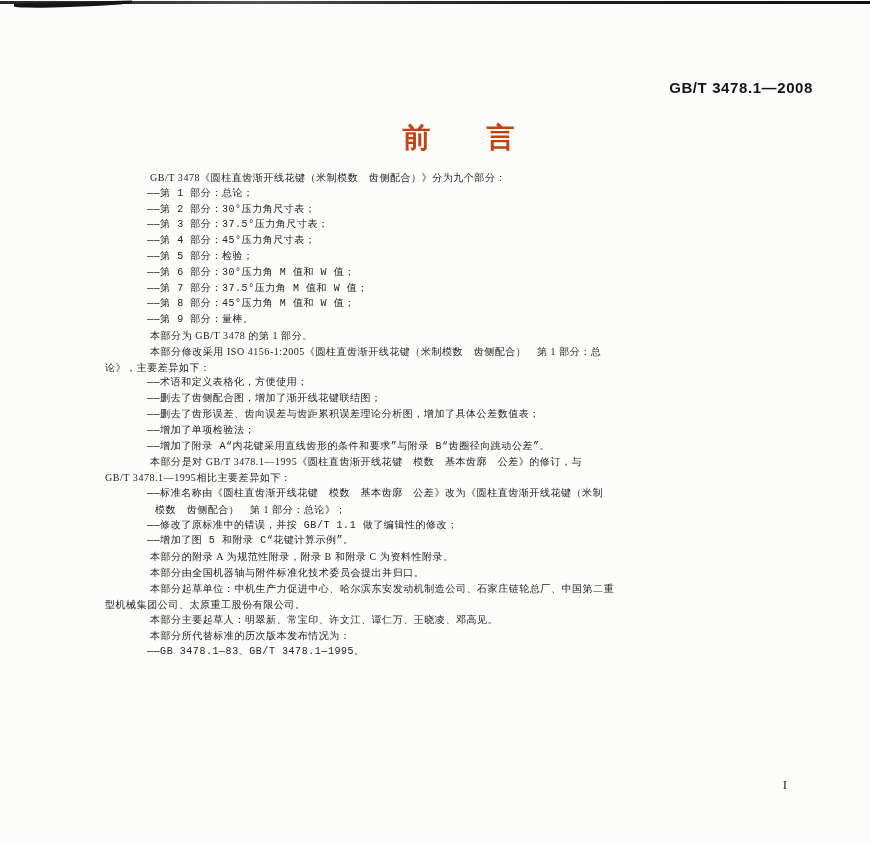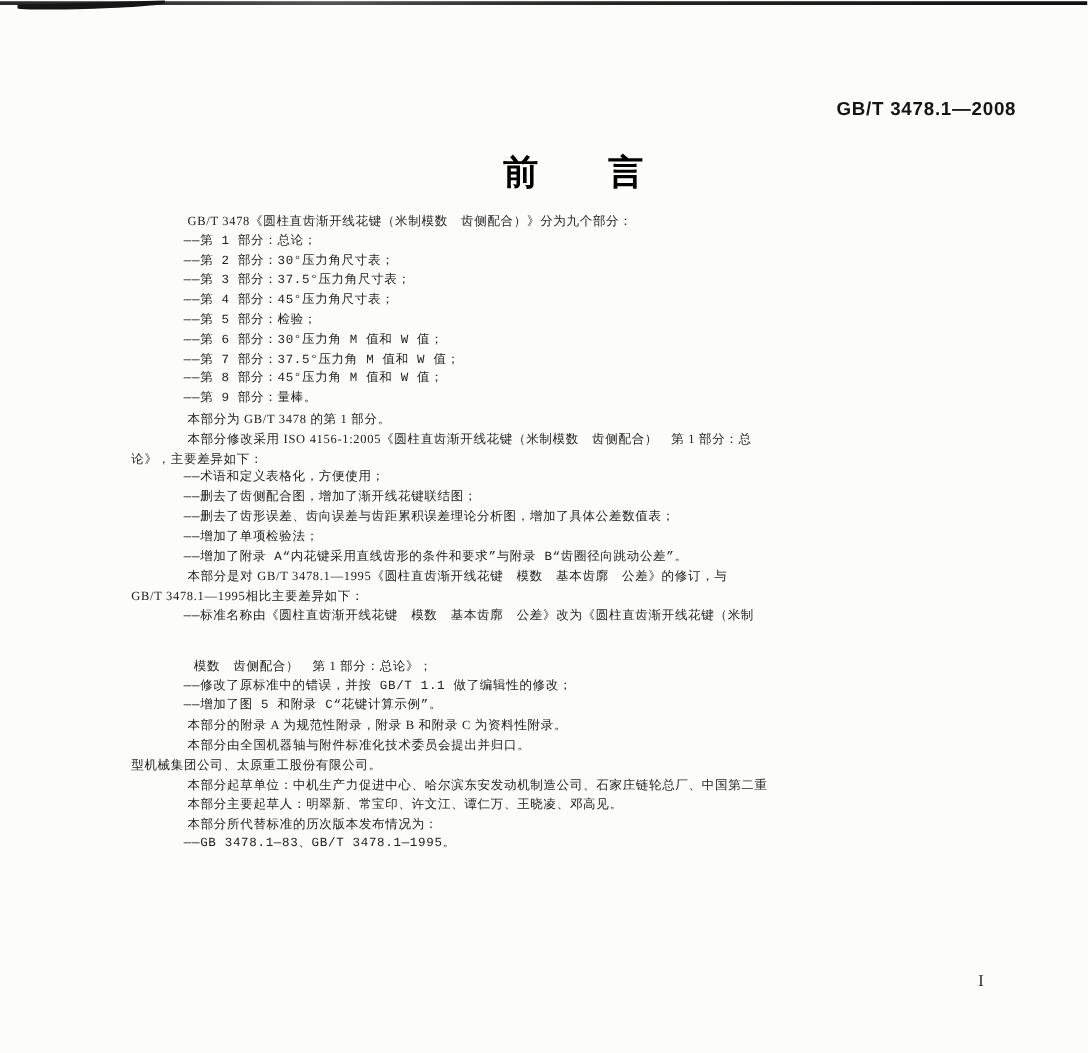--- a/index.html
+++ b/index.html
@@ -49,36 +49,36 @@
     color: #141414;
   }
   .title {
     position: absolute;
     left: 105px; top: 119px;
     width: 707px;
     text-align: center;
     font-family: "Liberation Sans", "DejaVu Sans", sans-serif;
     font-weight: bold;
     font-size: 28px;
-    color: #000000;
+    color: #c2410c;
   }
   .body-text {
     position: absolute;
     left: 105px; top: 170px;
     width: 707px;
     font-size: 10px;
     line-height: 15.8px;
     letter-spacing: 0.55px;
     color: #222;
   }
   .line { white-space: nowrap; }
   .line.para  { padding-left: 45px; }
   .line.cont  { padding-left: 0; }
   .line.dash  { padding-left: 42px; font-family: Liberation Mono, monospace; }
-  .line.dashc { padding-left: 50px; margin-top: 24px; }
+  .line.dashc { padding-left: 50px; }
   .page-num {
     position: absolute;
     top: 777px; right: 83px;
     font-family: "Liberation Serif", "DejaVu Serif", serif;
     font-size: 13px;
     color: #2b2b2b;
   }
 </style>
 </head>
 <body>
@@ -114,22 +114,22 @@
       <div class="line dash">——增加了单项检验法；</div>
       <div class="line dash">——增加了附录 A“内花键采用直线齿形的条件和要求”与附录 B“齿圈径向跳动公差”。</div>
       <div class="line para">本部分是对 GB/T 3478.1—1995《圆柱直齿渐开线花键　模数　基本齿廓　公差》的修订，与</div>
       <div class="line cont">GB/T 3478.1—1995相比主要差异如下：</div>
       <div class="line dash">——标准名称由《圆柱直齿渐开线花键　模数　基本齿廓　公差》改为《圆柱直齿渐开线花键（米制</div>
       <div class="line dashc">模数　齿侧配合）　第 1 部分：总论》；</div>
       <div class="line dash">——修改了原标准中的错误，并按 GB/T 1.1 做了编辑性的修改；</div>
       <div class="line dash">——增加了图 5 和附录 C“花键计算示例”。</div>
       <div class="line para">本部分的附录 A 为规范性附录，附录 B 和附录 C 为资料性附录。</div>
       <div class="line para">本部分由全国机器轴与附件标准化技术委员会提出并归口。</div>
+      <div class="line para">本部分起草单位：中机生产力促进中心、哈尔滨东安发动机制造公司、石家庄链轮总厂、中国第二重</div>
       <div class="line cont">型机械集团公司、太原重工股份有限公司。</div>
-      <div class="line para">本部分起草单位：中机生产力促进中心、哈尔滨东安发动机制造公司、石家庄链轮总厂、中国第二重</div>
       <div class="line para">本部分主要起草人：明翠新、常宝印、许文江、谭仁万、王晓凌、邓高见。</div>
       <div class="line para">本部分所代替标准的历次版本发布情况为：</div>
       <div class="line dash">——GB 3478.1—83、GB/T 3478.1—1995。</div>
     </div>
 
   <div class="page-num">I</div>
 
 </div>
 
 </body></html>

